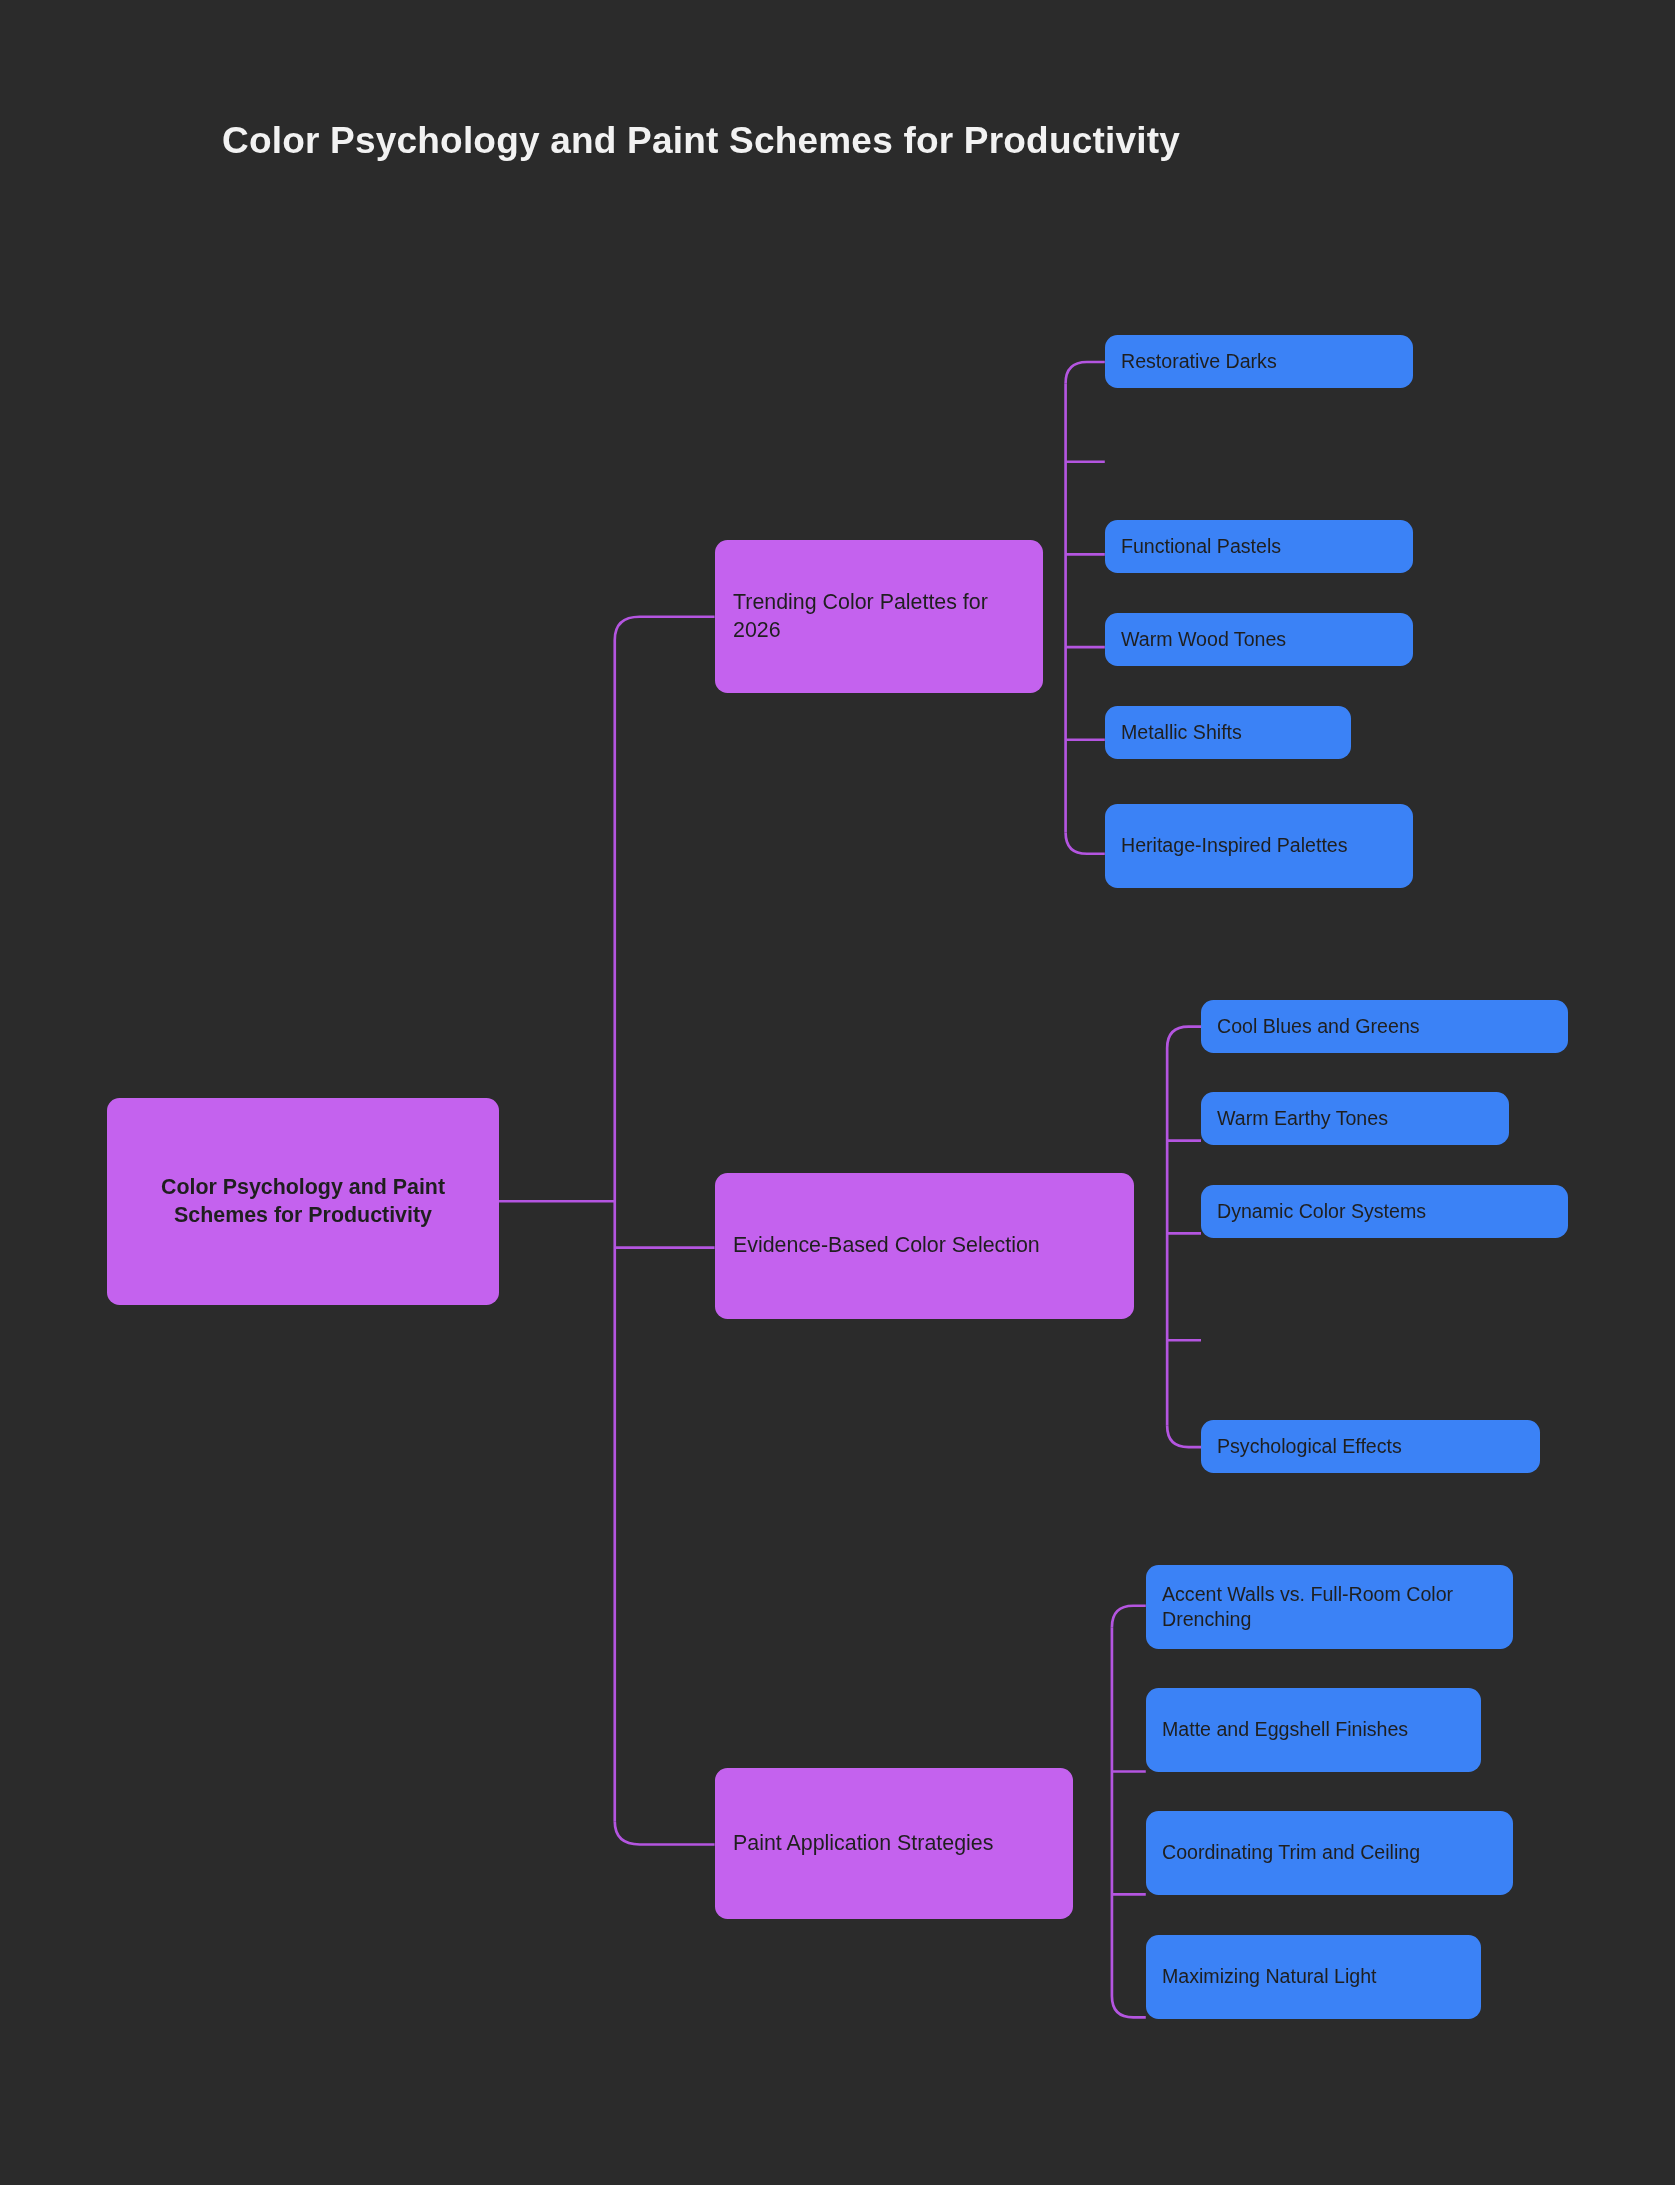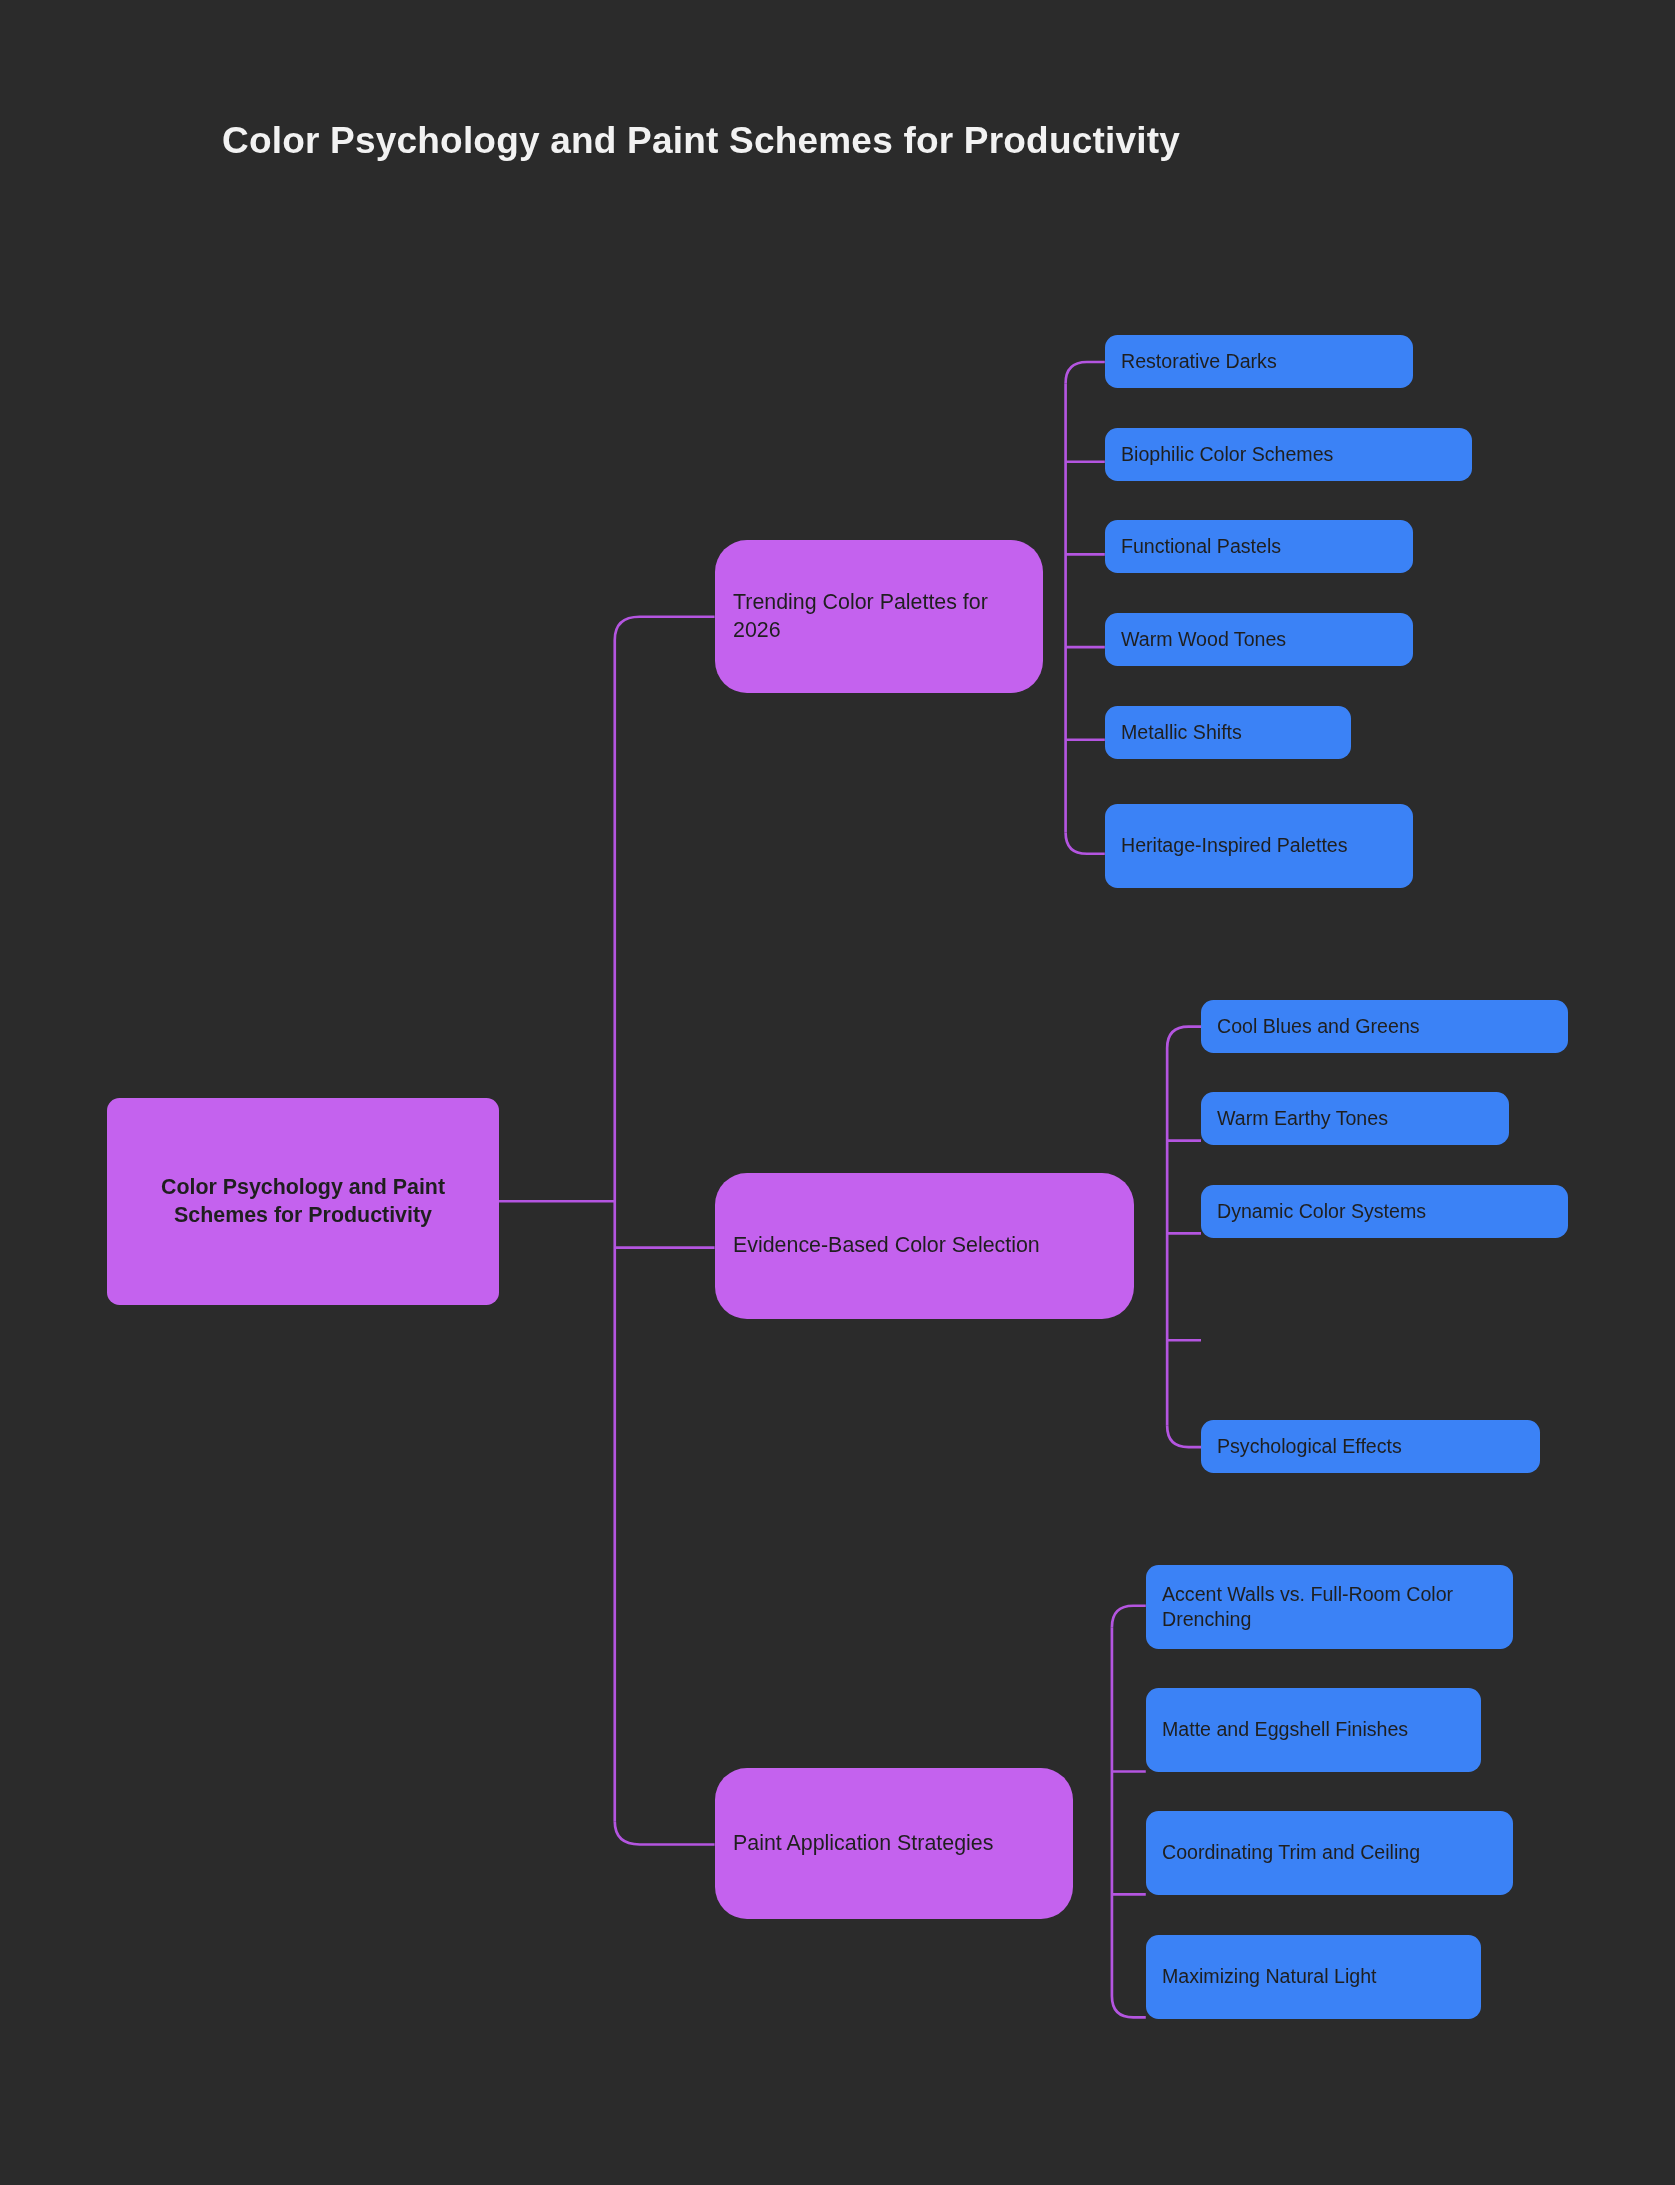--- a/index.html
+++ b/index.html
@@ -51,21 +51,20 @@
     font-weight: bold;
     font-size: 21.4px;
     text-align: center;
     justify-content: center;
     padding: 9px 16px;
   }
   .node-branch {
     background: #c462ee;
     font-size: 21.4px;
     padding: 9px 18px;
-    border-radius: 32px;
   }
   .node-leaf {
     background: #3b82f6;
     font-size: 19.6px;
     padding: 7.1px 16px;
   }
   .node span {
     display: block;
     width: 100%;
   }
@@ -117,23 +116,20 @@
     <span>Color Psychology and Paint Schemes for Productivity</span>
   </div>
 
   <div class="node node-branch" style="left:715px; top:540px; width:328px; height:153px;">
     <span>Trending Color Palettes for 2026</span>
   </div>
 
   <div class="node node-leaf" style="left:1105px; top:335px; width:308px; height:53px;">
     <span>Restorative Darks</span>
   </div>
-  <div class="node node-leaf" style="left:1105px; top:428px; width:367px; height:53px;">
-    <span>Biophilic Color Schemes</span>
-  </div>
   <div class="node node-leaf" style="left:1105px; top:520px; width:308px; height:53px;">
     <span>Functional Pastels</span>
   </div>
   <div class="node node-leaf" style="left:1105px; top:613px; width:308px; height:53px;">
     <span>Warm Wood Tones</span>
   </div>
   <div class="node node-leaf" style="left:1105px; top:706px; width:246px; height:53px;">
     <span>Metallic Shifts</span>
   </div>
   <div class="node node-leaf" style="left:1105px; top:804px; width:308px; height:84px;justify-content:flex-end;">

